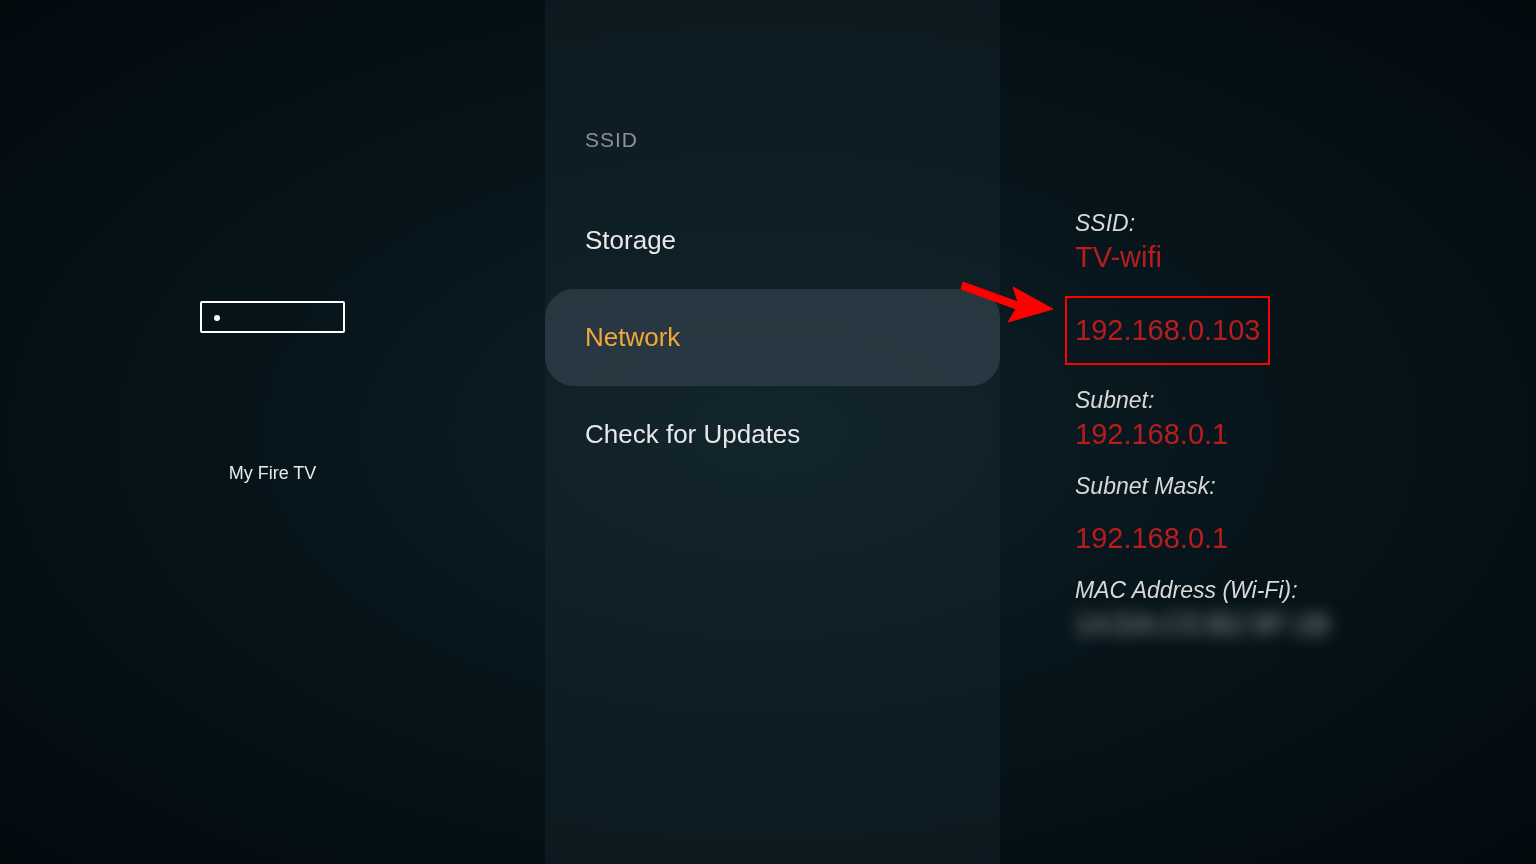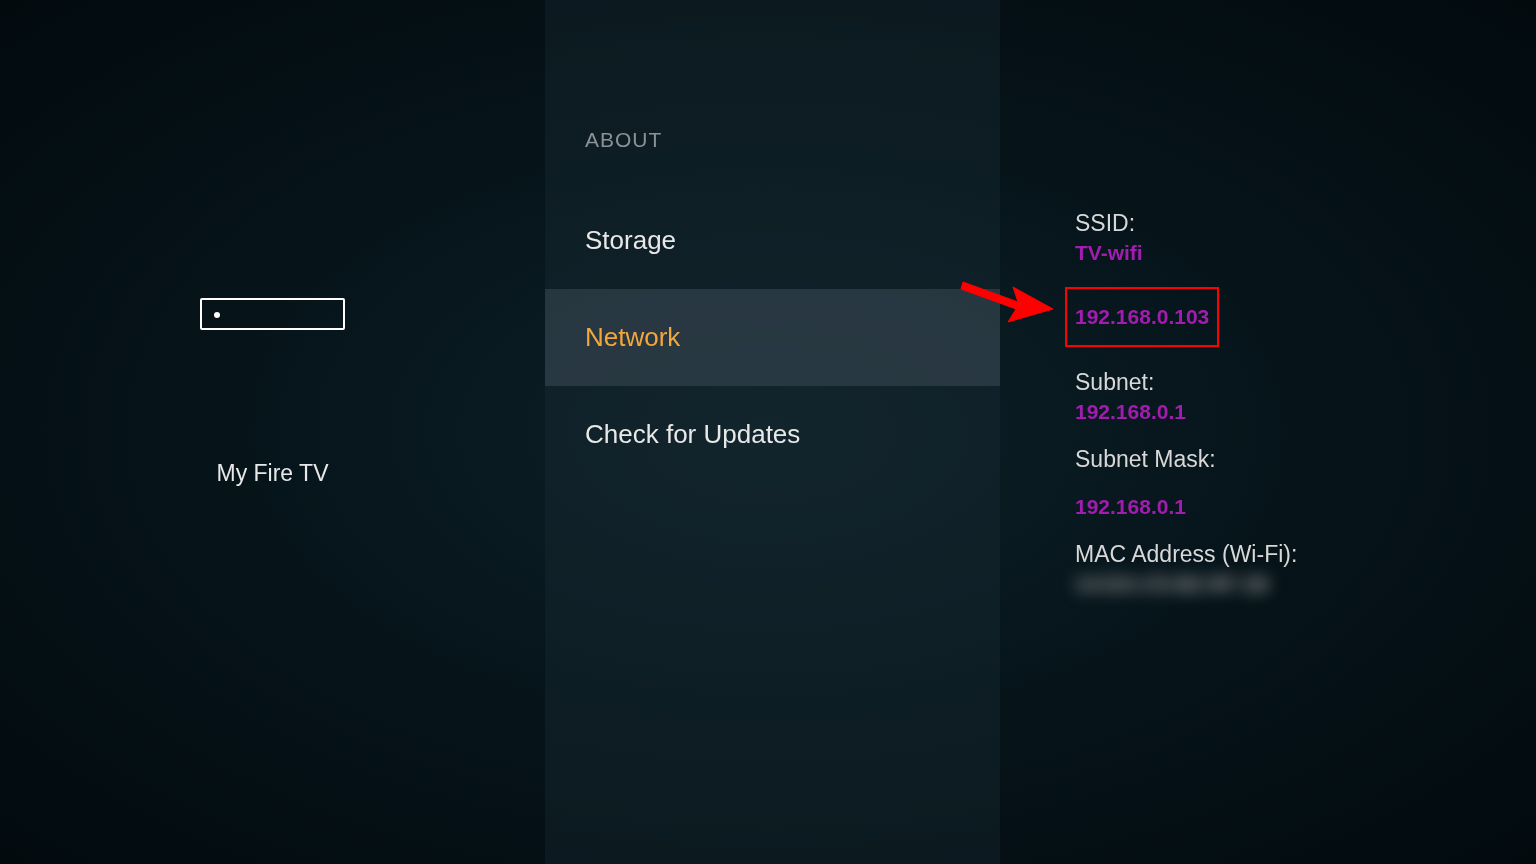--- a/index.html
+++ b/index.html
@@ -39,21 +39,21 @@
       position: absolute;
       width: 6px;
       height: 6px;
       background: #ffffff;
       border-radius: 50%;
       top: 12px;
       left: 12px;
     }
     .device-label {
       margin-top: 130px;
-      font-size: 23px;
+      font-size: 18px;
       color: #e8e8e8;
       font-weight: 400;
     }
     .middle-panel {
       width: 455px;
       height: 100%;
       background: rgba(30, 45, 55, 0.35);
       padding-top: 128px;
     }
     .section-header {
@@ -70,40 +70,42 @@
       padding: 0 40px;
       font-size: 26px;
       color: #e8e8e8;
       font-weight: 400;
       cursor: pointer;
       text-align: right;
     }
     .menu-item.selected {
       background: rgba(60, 75, 85, 0.55);
       color: #f2a73b;
+      border-radius: 29px;
     }
     .right-panel {
       flex: 1;
       height: 100%;
       padding: 210px 0 0 75px;
       position: relative;
     }
     .detail-block {
       margin-bottom: 22px;
     }
     .detail-label {
       font-size: 23px;
       color: #d8d8d8;
       margin-bottom: 4px;
       font-weight: 400;
+      font-style: italic;
     }
     .detail-value {
-      font-size: 21px;
-      color: #a21caf;
-      font-weight: 700;
+      font-size: 29px;
+      color: #b91c1c;
+      font-weight: 400;
     }
     .ip-highlight-box {
       border: 2.5px solid #ff0000;
       padding: 16px 8px;
       display: inline-block;
       margin-left: -10px;
     }
     .blurred {
       filter: blur(8px);
       color: #a0a0a0;
@@ -119,21 +121,21 @@
   </style>
 </head>
 <body>
 
 <div class="left-panel">
   <div class="device-icon"></div>
   <div class="device-label">My Fire TV</div>
 </div>
 
 <div class="middle-panel">
-  <div class="section-header">ABOUT</div>
+  <div class="section-header">SSID</div>
   <div class="menu-item">Storage</div>
   <div class="menu-item selected">Network</div>
   <div class="menu-item">Check for Updates</div>
 </div>
 
 <div class="right-panel">
   <div class="detail-block">
     <div class="detail-label">SSID:</div>
     <div class="detail-value">TV-wifi</div>
   </div>

